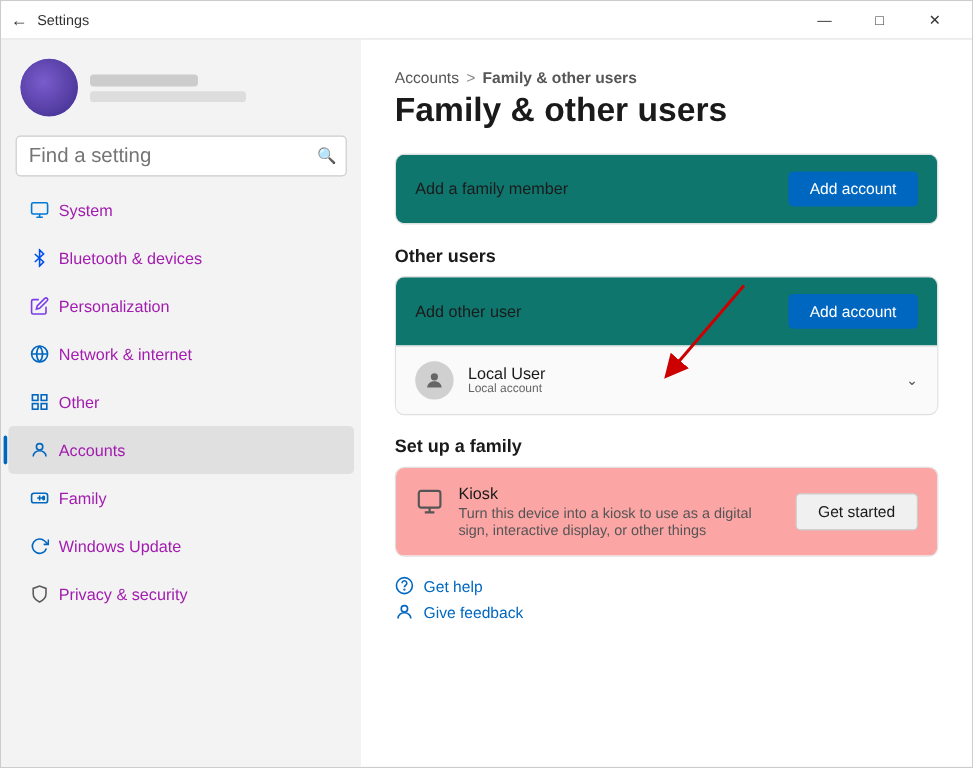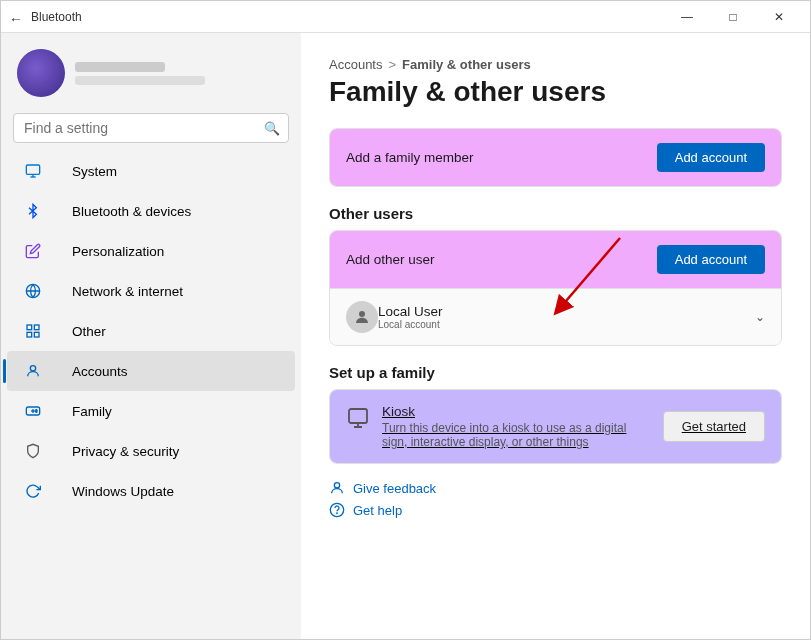--- a/index.html
+++ b/index.html
@@ -118,41 +118,41 @@
     .search-box {
       margin: 4px 12px 8px 12px;
       position: relative;
     }
     .search-input {
       width: 100%;
       padding: 6px 30px 6px 10px;
       border: 1px solid #ccc;
       border-radius: 4px;
       background: #fff;
-      font-size: 14px;
+      font-size: 17px;
       color: #333;
       outline: none;
     }
     .search-icon-wrap {
       position: absolute;
       right: 8px;
       top: 50%;
       transform: translateY(-50%);
       color: #666;
       font-size: 13px;
     }
     .nav-item {
       display: flex;
       align-items: center;
-      gap: 29px;
+      gap: 6px;
       padding: 10px 16px;
       cursor: pointer;
       border-radius: 4px;
       margin: 0 6px;
-      color: #000000;
+      color: #a21caf;
       font-size: 13.5px;
       position: relative;
     }
     .nav-item.active {
       background: #e0e0e0;
     }
     .nav-item.active::before {
       content: '';
       position: absolute;
       left: -4px;
@@ -196,21 +196,21 @@
       border: 1px solid #e0e0e0;
       border-radius: 8px;
       margin-bottom: 16px;
       overflow: hidden;
     }
     .card-row {
       display: flex;
       align-items: center;
       justify-content: space-between;
       padding: 14px 16px;
-      background: #f0abfc;
+      background: #0f766e;
     }
     .card-row-label {
       font-size: 13.5px;
       color: #1a1a1a;
     }
     .btn-primary {
       background: #0067c0;
       color: #fff;
       border: none;
       border-radius: 4px;
@@ -238,20 +238,21 @@
       display: flex;
       align-items: center;
       justify-content: space-between;
       padding: 12px 16px;
       background: #fafafa;
       border-top: 1px solid #e0e0e0;
     }
     .user-row-info {
       display: flex;
       align-items: center;
+      gap: 12px;
     }
     .user-avatar {
       width: 32px;
       height: 32px;
       border-radius: 50%;
       background: #d0d0d0;
       display: flex;
       align-items: center;
       justify-content: center;
       color: #555;
@@ -263,22 +264,21 @@
     .kiosk-card {
       border: 1px solid #e0e0e0;
       border-radius: 8px;
       overflow: hidden;
     }
     .kiosk-row {
       display: flex;
       align-items: center;
       justify-content: space-between;
       padding: 14px 16px;
-      background: #c4b5fd;
-      text-decoration: underline;
+      background: #fca5a5;
     }
     .kiosk-info {
       display: flex;
       align-items: flex-start;
       gap: 12px;
     }
     .kiosk-icon {
       font-size: 20px;
       color: #555;
       margin-top: 2px;
@@ -302,21 +302,21 @@
     }
   </style>
 </head>
 <body>
 
 <div class="window">
 
   <div class="titlebar">
     <div class="titlebar-left">
       <span style="font-size:14px;cursor:pointer;color:#333;">←</span>
-      <span class="titlebar-title">Bluetooth</span>
+      <span class="titlebar-title">Settings</span>
     </div>
     <div class="titlebar-controls">
       <button class="titlebar-btn">—</button>
       <button class="titlebar-btn">□</button>
       <button class="titlebar-btn close">✕</button>
     </div>
   </div>
 
   <div class="content">
 
@@ -401,34 +401,34 @@
                 <line x1="12" y1="9" x2="12" y2="15"></line>
                 <line x1="9" y1="12" x2="15" y2="12"></line>
                 <circle cx="17" cy="11" r="1" fill="#0067c0"></circle>
                 <circle cx="17" cy="13" r="1" fill="#0067c0"></circle>
               </svg>
             </span>
     <span>Family</span>
   </div>
           <div class="nav-item">
     <span class="nav-icon">
-              <svg width="16" height="16" viewBox="0 0 24 24" fill="none" stroke="#5c5c5c" stroke-width="2">
-                <path d="M12 22s8-4 8-10V5l-8-3-8 3v7c0 6 8 10 8 10z"></path>
-              </svg>
-            </span>
-    <span>Privacy &amp; security</span>
-  </div>
-          <div class="nav-item">
-    <span class="nav-icon">
               <svg width="16" height="16" viewBox="0 0 24 24" fill="none" stroke="#0067c0" stroke-width="2">
                 <polyline points="23 4 23 10 17 10"></polyline>
                 <path d="M20.5 15a9 9 0 1 1-2.2-9.2L23 10"></path>
               </svg>
             </span>
     <span>Windows Update</span>
+  </div>
+          <div class="nav-item">
+    <span class="nav-icon">
+              <svg width="16" height="16" viewBox="0 0 24 24" fill="none" stroke="#5c5c5c" stroke-width="2">
+                <path d="M12 22s8-4 8-10V5l-8-3-8 3v7c0 6 8 10 8 10z"></path>
+              </svg>
+            </span>
+    <span>Privacy &amp; security</span>
   </div>
         </div>
     </div>
 
     <div class="main">
       <div class="breadcrumb">
         <span>Accounts</span>
         <span class="breadcrumb-sep">&gt;</span>
         <strong>Family &amp; other users</strong>
       </div>
@@ -494,29 +494,29 @@
               <div class="kiosk-text-desc">Turn this device into a kiosk to use as a digital sign, interactive display, or other things</div>
             </div>
           </div>
           <button class="btn-secondary">Get started</button>
         </div>
       </div>
 
       <div class="footer-links">
         <a class="footer-link">
           <svg width="16" height="16" viewBox="0 0 24 24" fill="none" stroke="#0067c0" stroke-width="2">
-              <circle cx="12" cy="8" r="4"></circle>
-              <path d="M4 20c0-4 3.6-7 8-7s8 3 8 7"></path>
-            </svg>
-          <span>Give feedback</span>
-        </a>
-        <a class="footer-link">
-          <svg width="16" height="16" viewBox="0 0 24 24" fill="none" stroke="#0067c0" stroke-width="2">
               <circle cx="12" cy="12" r="10"></circle>
               <path d="M9 9a3 3 0 1 1 4.5 2.6C13 12.4 12 13 12 14"></path>
               <circle cx="12" cy="17" r=".5" fill="#0067c0"></circle>
             </svg>
           <span>Get help</span>
         </a>
+        <a class="footer-link">
+          <svg width="16" height="16" viewBox="0 0 24 24" fill="none" stroke="#0067c0" stroke-width="2">
+              <circle cx="12" cy="8" r="4"></circle>
+              <path d="M4 20c0-4 3.6-7 8-7s8 3 8 7"></path>
+            </svg>
+          <span>Give feedback</span>
+        </a>
       </div>
     </div>
   </div>
 </div>
 
 </body></html>

